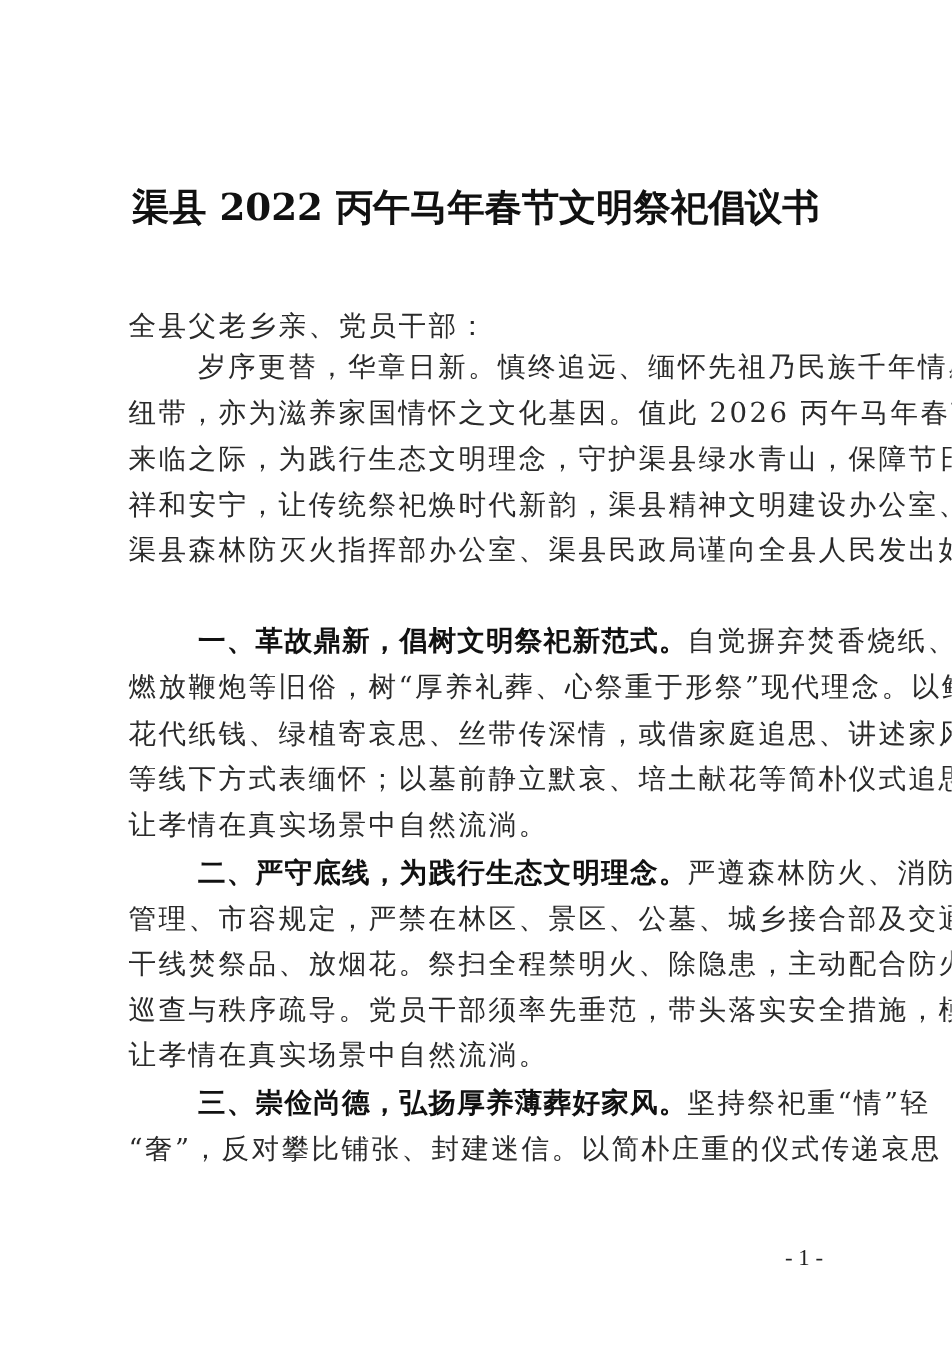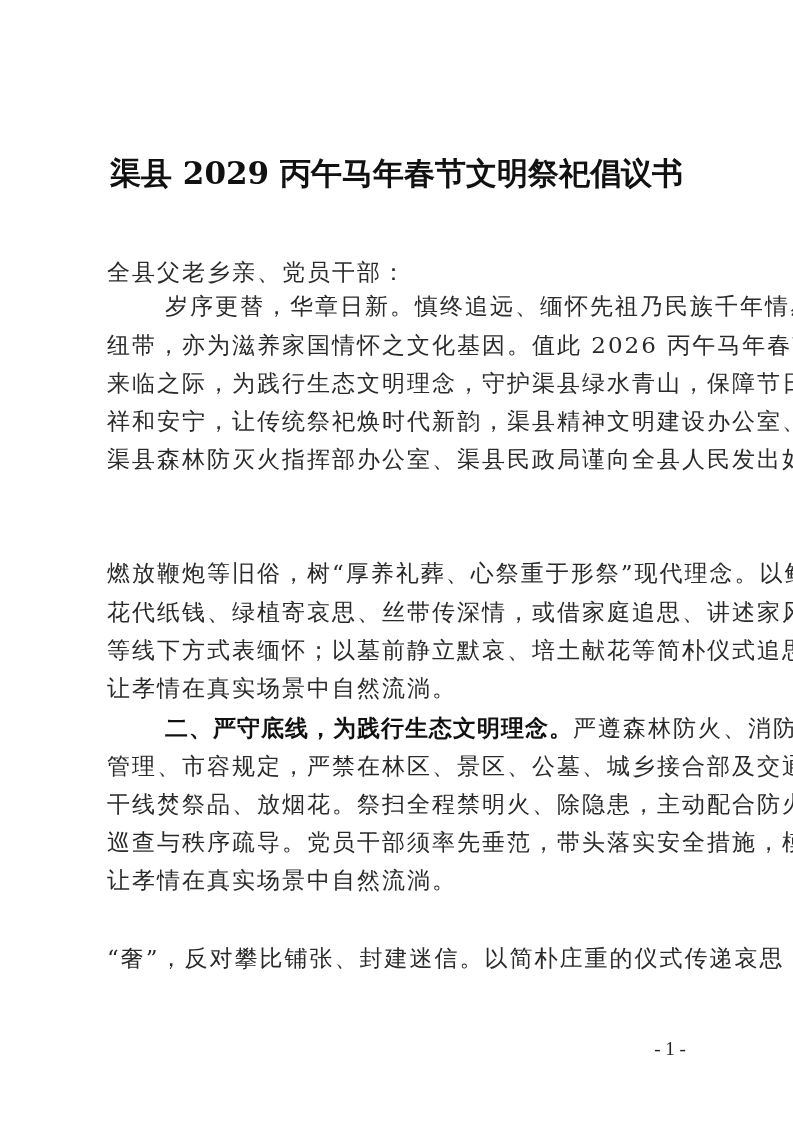--- a/index.html
+++ b/index.html
@@ -22,37 +22,39 @@
   .pageno {
     position: absolute; left: 630px; width: 80px; top: 1036px; height: 26px; line-height: 26px;
     text-align: center; font-family: "Liberation Serif", "DejaVu Serif", serif; font-size: 19px; color: #222222;
   }
 </style>
 </head>
 <body>
 
 <div class="page">
 
-  <div class="title">渠县 2029 丙午马年春节文明祭祀倡议书</div>
+  <div class="title">渠县 2022 丙午马年春节文明祭祀倡议书</div>
 
   <div class="line last" style="top:253px;">全县父老乡亲、党员干部：</div>
 
   <div class="line indent" style="top:287px;">岁序更替，华章日新。慎终追远、缅怀先祖乃民族千年情感</div>
   <div class="line" style="top:326px;">纽带，亦为滋养家国情怀之文化基因。值此 2026 丙午马年春节</div>
   <div class="line" style="top:364px;">来临之际，为践行生态文明理念，守护渠县绿水青山，保障节日</div>
   <div class="line" style="top:402px;">祥和安宁，让传统祭祀焕时代新韵，渠县精神文明建设办公室、</div>
   <div class="line" style="top:440px;">渠县森林防灭火指挥部办公室、渠县民政局谨向全县人民发出如</div>
 
+  <div class="line indent" style="top:516px;"><span class="bold">一、革故鼎新，倡树文明祭祀新范式。</span><span>自觉摒弃焚香烧纸、</span></div>
   <div class="line" style="top:554px;">燃放鞭炮等旧俗，树“厚养礼葬、心祭重于形祭”现代理念。以鲜</div>
   <div class="line" style="top:593px;">花代纸钱、绿植寄哀思、丝带传深情，或借家庭追思、讲述家风</div>
   <div class="line" style="top:631px;">等线下方式表缅怀；以墓前静立默哀、培土献花等简朴仪式追思，</div>
   <div class="line last" style="top:669px;">让孝情在真实场景中自然流淌。</div>
 
   <div class="line indent" style="top:709px;"><span class="bold">二、严守底线，为践行生态文明理念。</span><span>严遵森林防火、消防</span></div>
   <div class="line" style="top:747px;">管理、市容规定，严禁在林区、景区、公墓、城乡接合部及交通</div>
   <div class="line" style="top:785px;">干线焚祭品、放烟花。祭扫全程禁明火、除隐患，主动配合防火</div>
   <div class="line" style="top:823px;">巡查与秩序疏导。党员干部须率先垂范，带头落实安全措施，模</div>
   <div class="line last" style="top:861px;">让孝情在真实场景中自然流淌。</div>
 
+  <div class="line indent" style="top:901px;"><span class="bold">三、崇俭尚德，弘扬厚养薄葬好家风。</span><span>坚持祭祀重“情”轻</span></div>
   <div class="line" style="top:939px;">“奢”，反对攀比铺张、封建迷信。以简朴庄重的仪式传递哀思，</div>
 
   <div class="pageno">- 1 -</div>
 </div>
 
 </body></html>

